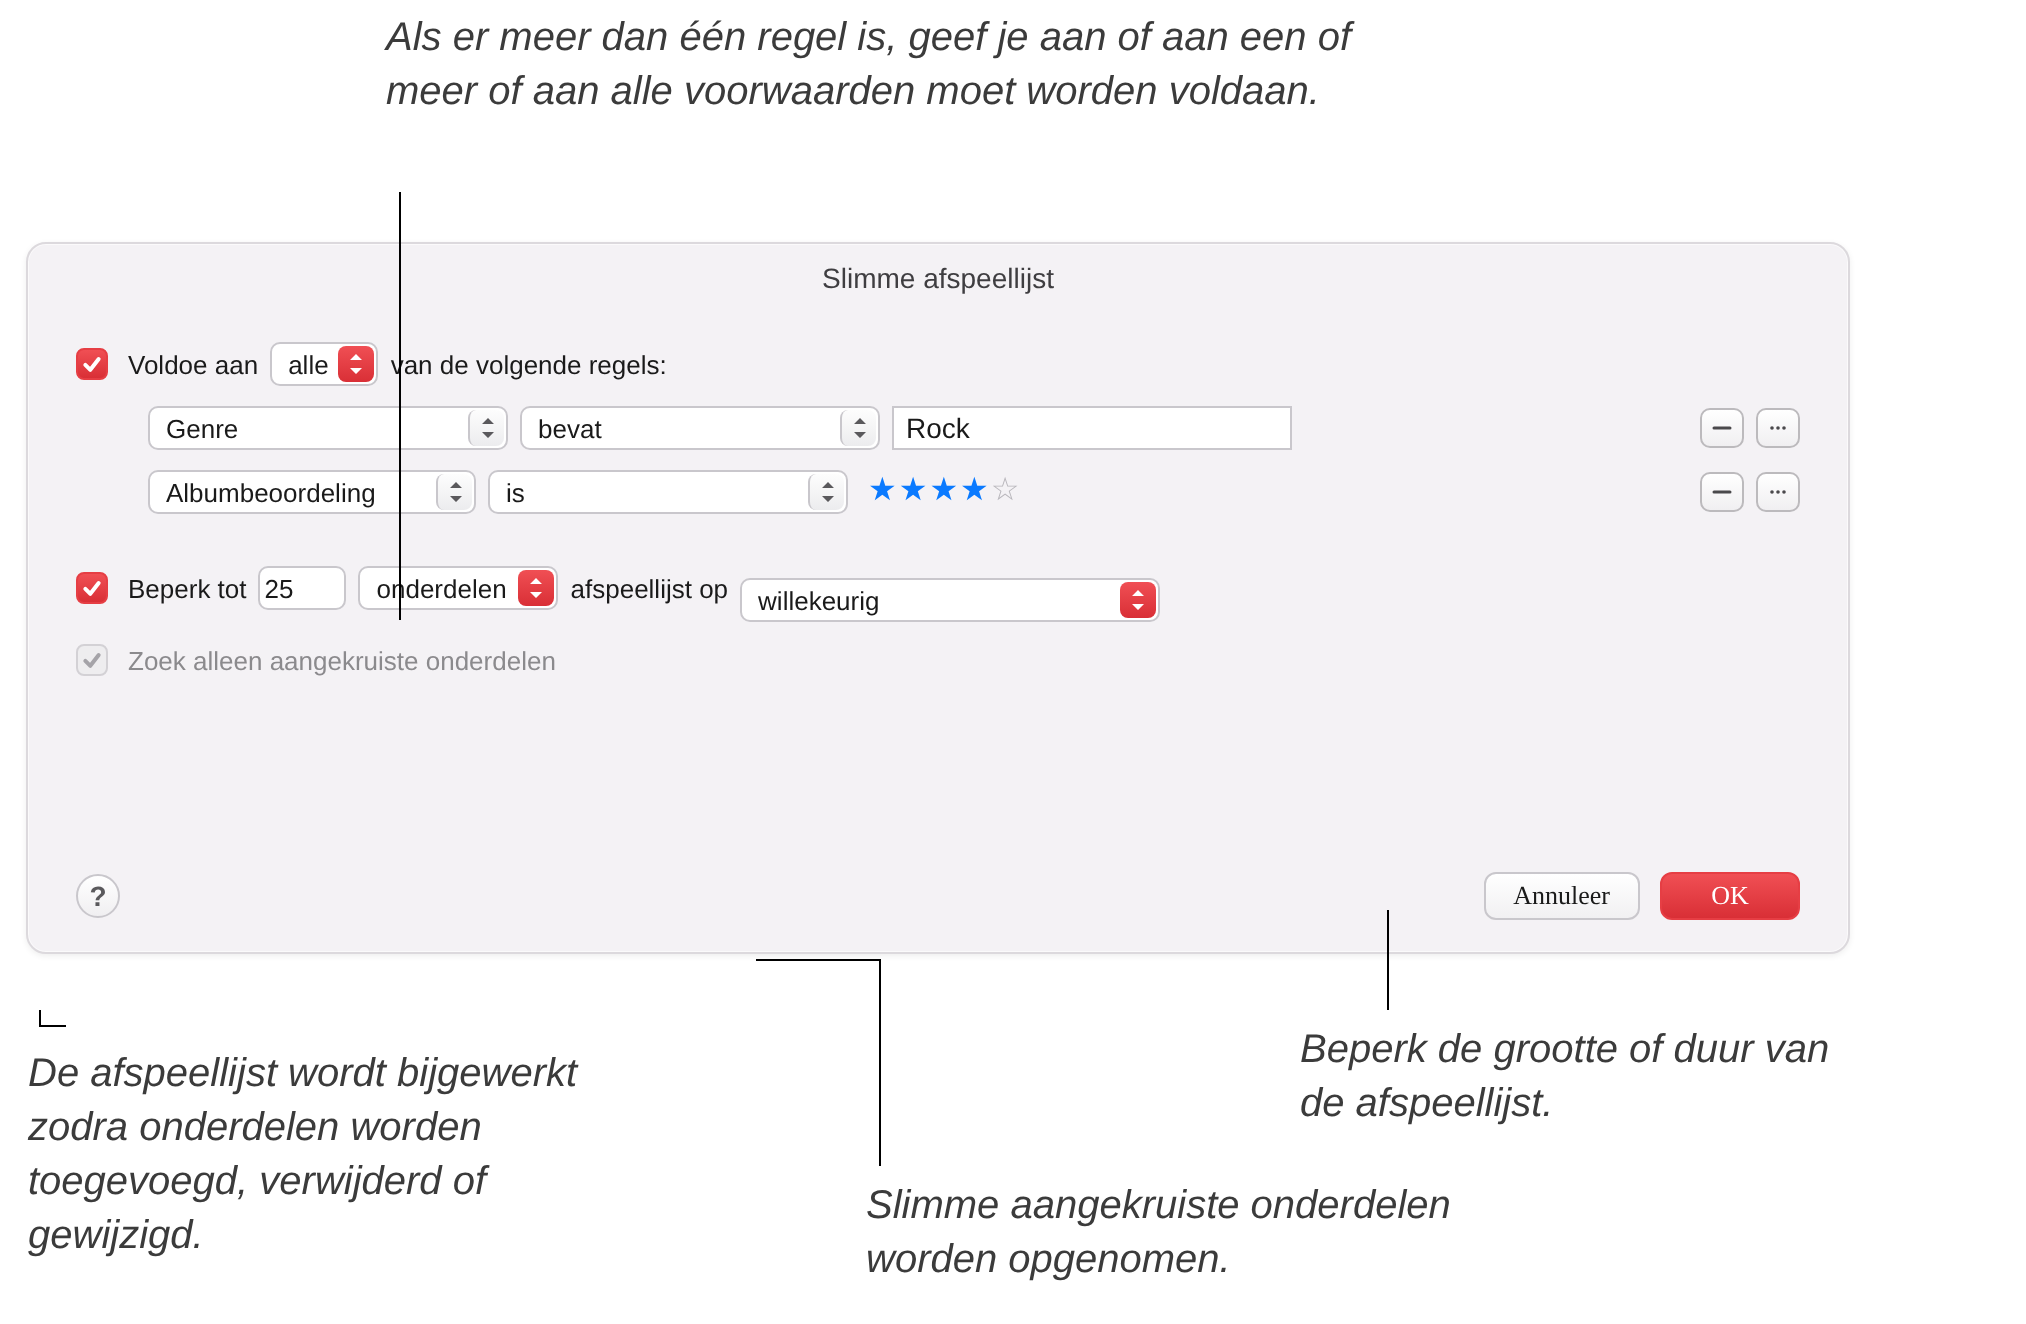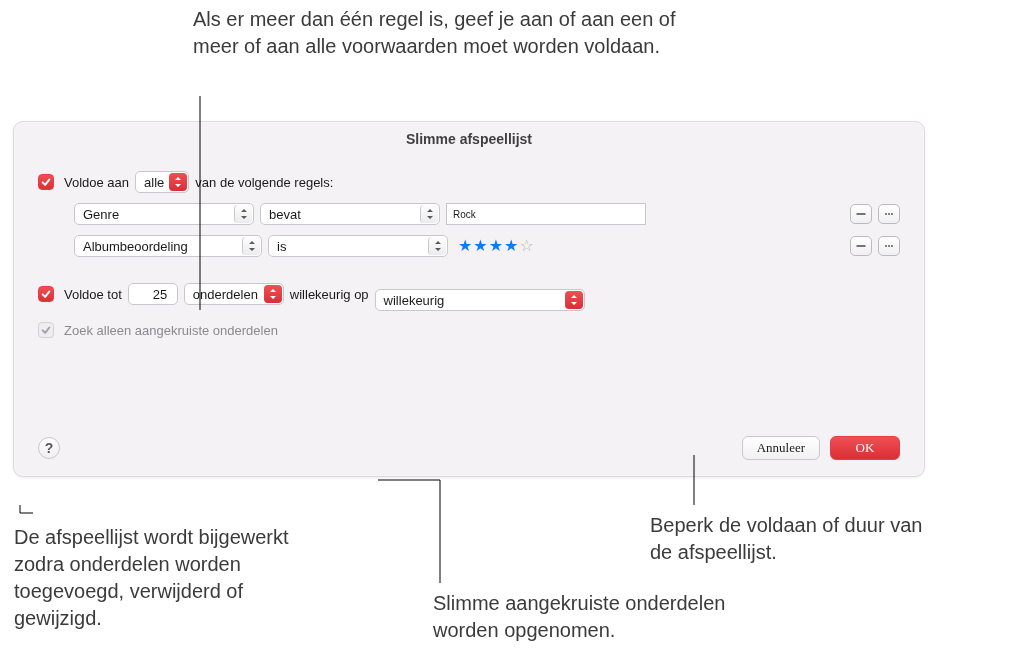--- a/index.html
+++ b/index.html
@@ -27,20 +27,21 @@
     position: relative;
     font-family: var(--font);
     background: #fff;
     color: var(--text);
   }
   .callout {
     position: absolute;
     font-size: 20px;
     line-height: 1.35;
     color: var(--callout-grey);
+    font-style: italic;
   }
   .lead-line {
     position: absolute;
     stroke: #000;
     fill: none;
     stroke-width: 1;
   }
   
   .dialog {
     position: absolute;
@@ -50,21 +51,21 @@
     height: 356px;
     background: var(--dlg-bg);
     border: 1px solid var(--dlg-border);
     border-radius: 10px;
     box-shadow: 0 1px 3px rgba(0,0,0,.07), inset 0 0 0 .5px rgba(255,255,255,.6);
     overflow: hidden;
   }
   .dlg-title {
     text-align: center;
     font-size: 14px;
-    font-weight: 700;
+    font-weight: 400;
     color: #3f3e41;
     padding-top: 9px;
     padding-bottom: 22px;
   }
   .dlg-body {
     padding: 0 24px;
     font-size: 13px;
     color: var(--text);
   }
   .row {
@@ -127,30 +128,30 @@
     border-left: 1px solid var(--ctrl-border);
   }
   .popup.grey .knob svg { fill:#5a595c; }
   .popup.grey { padding-right: 12px; }
   .textfield {
     height: 22px;
     border: 1px solid var(--ctrl-border);
     border-radius: 0;
     background: var(--field-bg);
     padding: 0 6px;
-    font-size: 10px;
+    font-size: 14px;
     display:flex; align-items:center;
   }
   .numfield {
     width: 44px;
     height: 22px;
     border: 1px solid var(--ctrl-border);
     border-radius: 5px;
     background: var(--field-bg);
-    padding: 0 24px;
+    padding: 0 2px;
     font-size: 13px;
     display:flex; align-items:center;
   }
   .stars {
     display: inline-flex;
     gap: 1px;
     font-size: 16px;
     line-height: 1;
     margin-left: 4px;
   }
@@ -257,21 +258,21 @@
       <span class="circle-btn">
         <svg viewBox="0 0 12 12">
           <circle cx="3" cy="6" r="0.9" fill="#4a494c" stroke="none"></circle>
           <circle cx="6" cy="6" r="0.9" fill="#4a494c" stroke="none"></circle>
           <circle cx="9" cy="6" r="0.9" fill="#4a494c" stroke="none"></circle>
         </svg>
       </span>
     </div>
 
     <div class="row rule">
-      <span class="popup grey" style="width:188px;">
+      <span class="popup grey" style="width:164px;">
         <span>Albumbeoordeling</span>
         <span class="knob">
           <svg viewBox="0 0 8 10">
               <path d="M4 0 L7 3 L1 3 Z M4 10 L1 7 L7 7 Z"></path>
             </svg>
         </span>
       </span>
       <span class="popup grey" style="width:180px;">
         <span>is</span>
         <span class="knob">
@@ -301,33 +302,33 @@
         </svg>
       </span>
     </div>
 
     <div class="row opt-section">
       <span class="checkbox checked">
         <svg viewBox="0 0 12 12">
             <path d="M2 6.5 L5 9.5 L10 3"></path>
           </svg>
       </span>
-      <span class="check-label">Voldoe tot</span>
+      <span class="check-label">Beperk tot</span>
       <span class="numfield">
         <span>25</span>
       </span>
       <span class="popup" style="min-width:100px;">
         <span>onderdelen</span>
         <span class="knob">
           <svg viewBox="0 0 8 10">
               <path d="M4 0 L7 3 L1 3 Z M4 10 L1 7 L7 7 Z"></path>
             </svg>
         </span>
       </span>
-      <span>willekeurig op</span>
+      <span>afspeellijst op</span>
       <span class="popup" style="min-width:210px;margin-top:12px;">
         <span>willekeurig</span>
         <span class="knob">
           <svg viewBox="0 0 8 10">
               <path d="M4 0 L7 3 L1 3 Z M4 10 L1 7 L7 7 Z"></path>
             </svg>
         </span>
       </span>
     </div>
 
@@ -347,21 +348,21 @@
     <span class="spacer"></span>
     <span class="pill-btn" style="margin-right:10px;">Annuleer</span>
     <span class="pill-btn primary">OK</span>
   </div>
 </div>
 
 <div class="callout" style="left:14px; top:524px; width:300px;">De afspeellijst wordt bijgewerkt zodra onderdelen worden toegevoegd, verwijderd of gewijzigd.</div>
 
 <div class="callout" style="left:433px; top:590px; width:330px;">Slimme aangekruiste onderdelen worden opgenomen.</div>
 
-<div class="callout" style="left:650px; top:512px; width:290px;">Beperk de voldaan of duur van de afspeellijst.</div>
+<div class="callout" style="left:650px; top:512px; width:290px;">Beperk de grootte of duur van de afspeellijst.</div>
 
 <svg class="lead-line" style="left:0;top:0;width:1013px;height:662px;pointer-events:none;">
 
   <path d="M 200 96 L 200 310"></path>
 
   <path d="M 694 455 L 694 505"></path>
 
   <path d="M 378 480 L 440 480 L 440 583"></path>
 
   <path d="M 33 513 L 20 513 L 20 505"></path>

